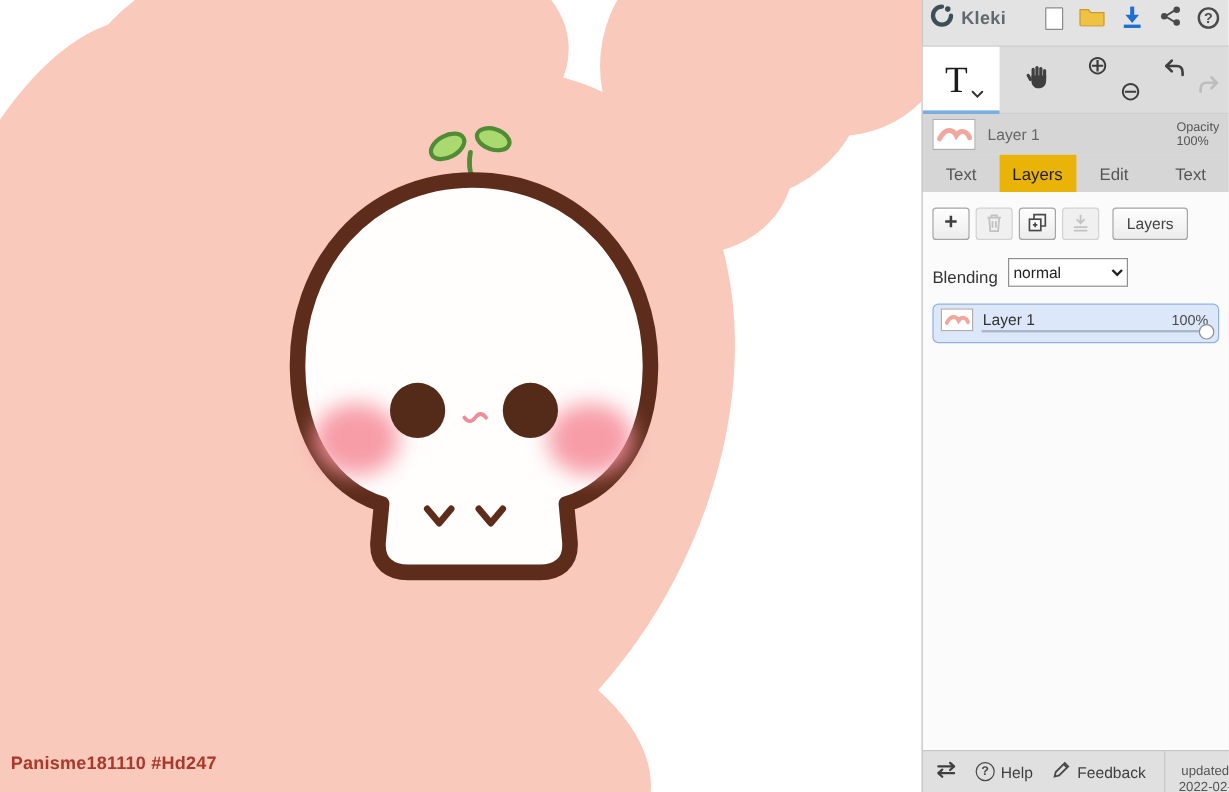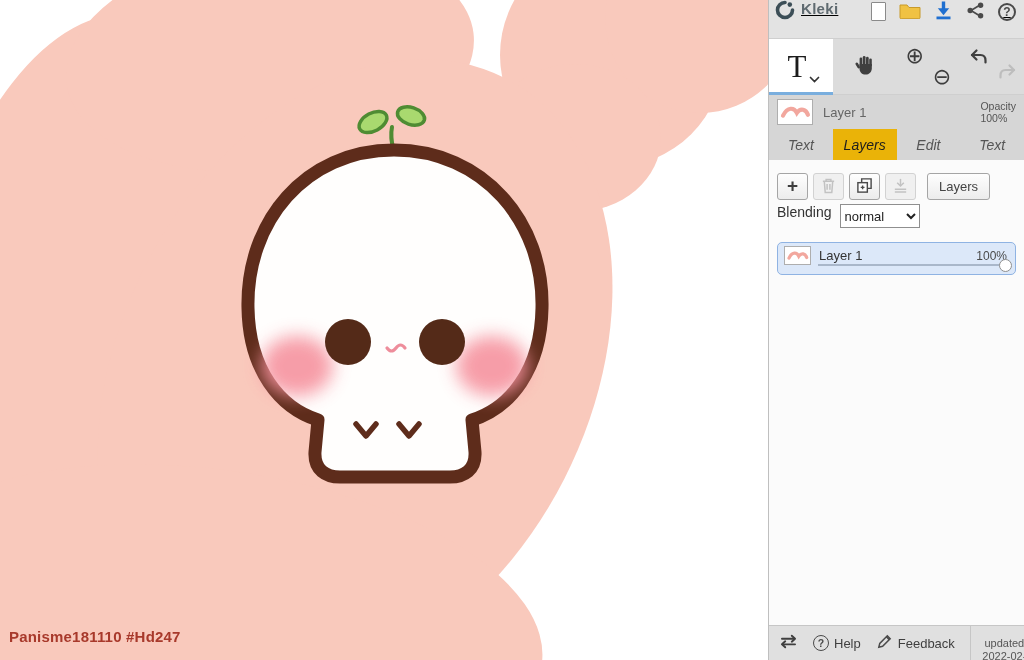--- a/index.html
+++ b/index.html
@@ -7,21 +7,21 @@
   .app { position:relative; width:1024px; height:660px; background:#fff; }
 
   
   .canvas-area { position:absolute; left:0; top:0; width:768px; height:660px; background:#fff; overflow:hidden; }
   .canvas-area svg { position:absolute; left:0; top:0; }
   .signature { position:absolute; left:9px; bottom:15px; font-size:15px; font-weight:bold; color:#a8392b; letter-spacing:.2px; }
 
   
   .sidebar { position:absolute; left:768px; top:0; width:256px; height:660px; background:#e3e3e3; border-left:1px solid #bfbfbf; display:flex; flex-direction:column; }
 
-  .topbar { height:30px; display:flex; align-items:flex-start; padding:0 8px 0 6px; gap:6px;text-decoration:underline; }
+  .topbar { height:30px; display:flex; align-items:center; padding:0 8px 0 6px; gap:6px; }
   .appname { font-size:15px; color:#5f6a70; font-weight:bold; letter-spacing:.3px; }
   .topbar .top-icons { margin-left:auto; display:flex; align-items:center; gap:13px; }
   .icon-btn { display:flex; align-items:center; justify-content:center; cursor:pointer; background:none; border:none; padding:0; }
   .newfile-box { width:15px; height:19px; background:#fff; border:1px solid #8a8a8a; border-radius:1px; }
   .q-circle { width:18px; height:18px; border:2px solid #4a4a4a; border-radius:50%; color:#4a4a4a; font-size:12px; font-weight:bold; display:flex; align-items:center; justify-content:center; }
 
   .toolrow { height:57px; margin-top:8px; display:flex; background:#dcdcdc; border-top:1px solid #cfcfcf; border-bottom:1px solid #cfcfcf; }
   .tool-tile { width:64px; height:100%; position:relative; display:flex; align-items:center; justify-content:center; cursor:pointer; }
   .tool-tile.active { background:#ffffff; }
   .tool-tile.active::after { content:""; position:absolute; left:0; right:0; bottom:-1px; height:3px; background:#79aede; }
@@ -31,33 +31,33 @@
   .zoom-in  { left:9px;  top:6px; }
   .zoom-out { right:9px; bottom:6px; }
   .undo-pos { position:absolute; left:9px; top:8px; }
   .redo-pos { position:absolute; right:7px; bottom:8px; }
 
   .layerstatus { height:34px; background:#d6d6d6; display:flex; align-items:center; padding:0 8px; gap:10px; }
   .thumb { background:#fff; border:1px solid #aeaeae; display:block; }
   .ls-name { font-size:13px; color:#666; }
   .ls-right { margin-left:auto; text-align:left; font-size:10.5px; color:#555; line-height:12px; }
 
-  .tabs { height:31px; display:flex; background:#d6d6d6;font-style:italic; }
+  .tabs { height:31px; display:flex; background:#d6d6d6; }
   .tab { width:64px; display:flex; align-items:center; justify-content:center; font-size:14px; color:#555; cursor:pointer; }
   .tab.active { background:#eab308; color:#1e1e1e; }
 
   .panel { flex:1; background:#fbfbfb; padding:13px 8px 0 8px; }
   .btnrow { display:flex; align-items:center; gap:5px; }
   .pbtn { height:27px; min-width:31px; border:1px solid #a5a5a5; border-radius:3px; background:linear-gradient(#fefefe,#ececec); display:flex; align-items:center; justify-content:center; color:#3d3d3d; cursor:pointer; }
   .pbtn.disabled { border-color:#d2d2d2; background:#f0f0f0; }
   .pbtn .plus { font-size:19px; font-weight:bold; line-height:1; margin-top:-2px; }
   .pbtn.rename { font-size:13px; padding:0 11px; margin-left:6px; color:#444; }
 
-  .blendrow { margin-top:4px; display:flex; align-items:flex-start; gap:8px; font-size:14px; color:#333; }
-  .blendrow select { width:80px; height:24px; font-size:13px; font-family:"Liberation Sans",sans-serif; border:1px solid #8f8f8f; background:#fff; color:#222; }
+  .blendrow { margin-top:15px; display:flex; align-items:flex-end; gap:8px; font-size:14px; color:#333; }
+  .blendrow select { width:100px; height:24px; font-size:13px; font-family:"Liberation Sans",sans-serif; border:1px solid #8f8f8f; background:#fff; color:#222; }
 
   .layeritem { margin-top:14px; height:33px; background:#dce8f9; border:1px solid #8fb3e3; border-radius:5px; position:relative; padding:3px 6px; cursor:pointer; }
   .li-top { display:flex; align-items:center; gap:8px; }
   .li-name { font-size:13px; color:#333; }
   .li-op { margin-left:auto; font-size:12px; color:#4a4a4a; margin-right:2px; }
   .li-line { position:absolute; left:40px; right:10px; bottom:8px; height:2px; background:#a9b7ca; }
   .li-knob { position:absolute; right:3px; bottom:2px; width:13px; height:13px; background:#fff; border:1px solid #8f8f8f; border-radius:50%; }
 
   .bottombar { height:35px; background:#e0e0e0; border-top:1px solid #c6c6c6; display:flex; align-items:center; padding:0 0 0 10px; gap:15px; overflow:hidden; }
   .bb-group { display:flex; align-items:center; gap:5px; font-size:13px; color:#3f3f3f; cursor:pointer; background:none; border:none; }

